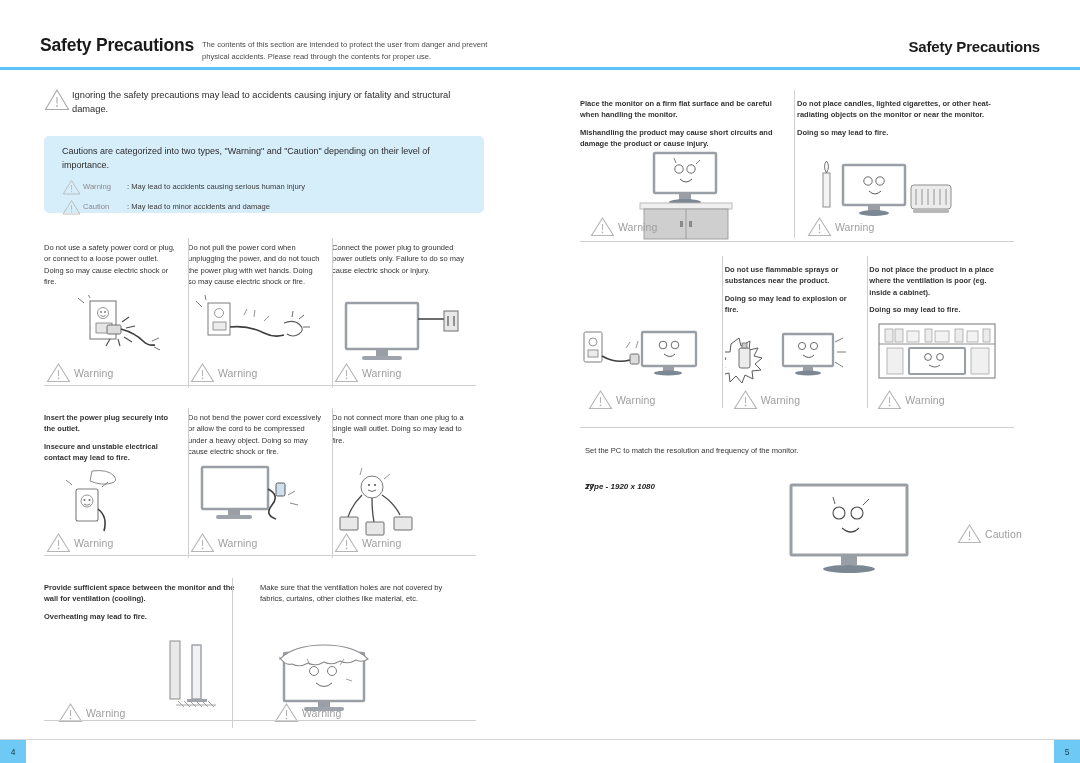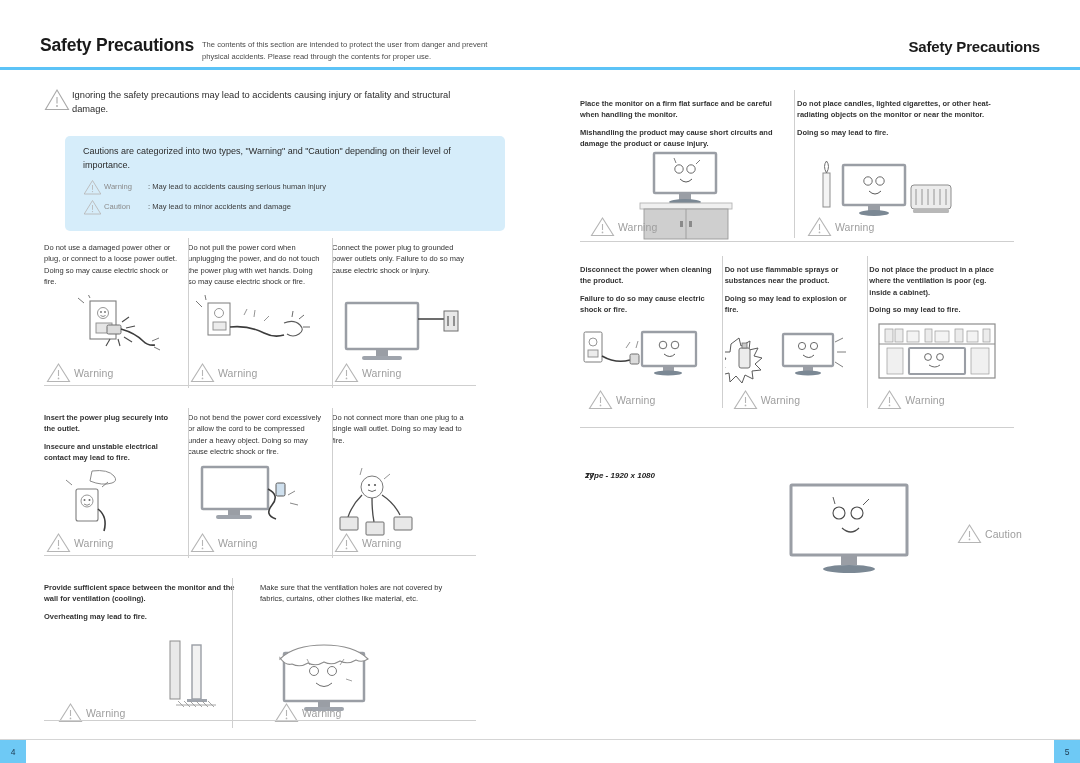--- a/index.html
+++ b/index.html
@@ -51,24 +51,23 @@
   }
   .intro-text { font-size: 9.3px; color: #2b2b2b; line-height: 1.5; padding-top: 1px; }
 
   
   .tri { position: relative; flex: 0 0 auto; }
   .tri svg { display: block; }
 
   
   .notice {
     position: absolute; left: 44px; top: 64px;
-    width: 440px; height: 95px;
+    width: 440px; height: 77px;
     background: #d6edfa; border-radius: 5px;
     padding: 9px 16px 8px 18px;
-    margin-left: 21px;
   }
   .notice-head { font-size: 9px; color: #2b2b2b; line-height: 1.55; margin-bottom: 6px; }
   .notice-row { display: flex; align-items: center; gap: 2px; margin-top: 4px; }
   .notice-lbl { font-size: 7.6px; color: #8a8a8a; width: 42px; }
   .notice-desc { font-size: 7.6px; color: #3a3a3a; }
 
   
   .cellgrid { position: absolute; display: grid; }
   .cell { position: relative; padding: 0 10px 0 0; }
   .cell-text { font-size: 7.5px; color: #333; line-height: 1.52; }
@@ -147,21 +146,21 @@
         </span>
         <span class="notice-lbl">Caution</span>
         <span class="notice-desc">:</span>
         <span class="notice-desc">May lead to minor accidents and damage</span>
       </div>
     </div>
 
     <div class="cellgrid" style="left:44px; top:170px; width:432px; height:145px; grid-template-columns:1fr 1fr 1fr;">
 
       <div class="cell">
-        <div class="cell-text">Do not use a damaged power other or plug, or connect to a loose power outlet. Doing so may cause electric shock or fire.</div>
+        <div class="cell-text">Do not use a safety power cord or plug, or connect to a loose power outlet. Doing so may cause electric shock or fire.</div>
         <div class="cell-art">
           <svg width="140" height="92" viewBox="0 0 140 92">
             <rect x="46" y="6" width="26" height="38" fill="#fff" stroke="#7d7d7d" stroke-width="1.1"></rect>
             <circle cx="59" cy="18" r="5.5" fill="none" stroke="#8b8b8b" stroke-width="0.9"></circle>
             <circle cx="57" cy="17" r="0.9" fill="#6d6d6d"></circle>
               <circle cx="61" cy="17" r="0.9" fill="#6d6d6d"></circle>
             <path d="M56.5 20.5 q2.5 2 5 0" fill="none" stroke="#6d6d6d" stroke-width="0.8"></path>
             <rect x="52" y="28" width="16" height="10" fill="#e6e6e6" stroke="#8b8b8b" stroke-width="0.9"></rect>
             <rect x="63" y="30" width="14" height="9" rx="1.5" fill="#dcdcdc" stroke="#6f6f6f" stroke-width="1"></rect>
             <path d="M77 34 q14 4 22 12 q5 5 12 4" fill="none" stroke="#3c3c3c" stroke-width="1.6"></path>
@@ -509,24 +508,20 @@
         </div>
       </div>
 
       <div class="vdiv" style="left:214px; top:-8px; height:148px;"></div>
     </div>
     <div class="hdiv" style="left:40px; top:169px; width:434px;"></div>
 
     <div class="cellgrid" style="left:40px; top:192px; width:434px; height:150px; grid-template-columns:1fr 1fr 1fr;">
 
       <div class="cell">
-        <div class="cell-text">
-          <p>Disconnect the power when cleaning the product.</p>
-          <p>Failure to do so may cause electric shock or fire.</p>
-        </div>
         <div class="cell-art">
           <svg width="145" height="95" viewBox="0 0 145 95">
             <rect x="4" y="10" width="18" height="30" rx="1.5" fill="#fff" stroke="#7d7d7d" stroke-width="1"></rect>
             <circle cx="13" cy="20" r="4" fill="none" stroke="#8b8b8b" stroke-width="0.9"></circle>
             <rect x="8" y="28" width="10" height="7" fill="#ececec" stroke="#8b8b8b" stroke-width="0.9"></rect>
             <path d="M22 34 q14 8 28 4" fill="none" stroke="#3c3c3c" stroke-width="1.5"></path>
             <rect x="50" y="32" width="9" height="10" rx="1.5" fill="#dcdcdc" stroke="#6f6f6f" stroke-width="1"></rect>
             <rect x="62" y="10" width="54" height="34" rx="1" fill="#fff" stroke="#9a9ea5" stroke-width="2.3"></rect>
             <circle cx="83" cy="23" r="3.8" fill="none" stroke="#5a5a5a" stroke-width="0.9"></circle>
             <circle cx="95" cy="23" r="3.8" fill="none" stroke="#5a5a5a" stroke-width="0.9"></circle>
@@ -622,20 +617,21 @@
           </div>
         </div>
       </div>
 
       <div class="vdiv" style="left:142px; top:-8px; height:152px;"></div>
       <div class="vdiv" style="left:287px; top:-8px; height:152px;"></div>
     </div>
     <div class="hdiv" style="left:40px; top:355px; width:434px;"></div>
 
     <div style="position:absolute; left:45px; top:373px; width:430px;">
+      <div class="cell-text">Set the PC to match the resolution and frequency of the monitor.</div>
       <div class="specline" style="margin-top:26px;font-style:italic;">
         <span>Type - 1920 x 1080</span>
         <span class="ov">27</span>
       </div>
       <div style="position:absolute; left:200px; top:36px;">
         <svg width="240" height="110" viewBox="0 0 240 110">
           <rect x="6" y="4" width="116" height="70" rx="1" fill="#fff" stroke="#9a9ea5" stroke-width="3"></rect>
           <circle cx="54" cy="32" r="6" fill="none" stroke="#4a4a4a" stroke-width="1.1"></circle>
           <circle cx="72" cy="32" r="6" fill="none" stroke="#4a4a4a" stroke-width="1.1"></circle>
           <path d="M57 47 q9 8 17 0" fill="none" stroke="#4a4a4a" stroke-width="1.2"></path>

